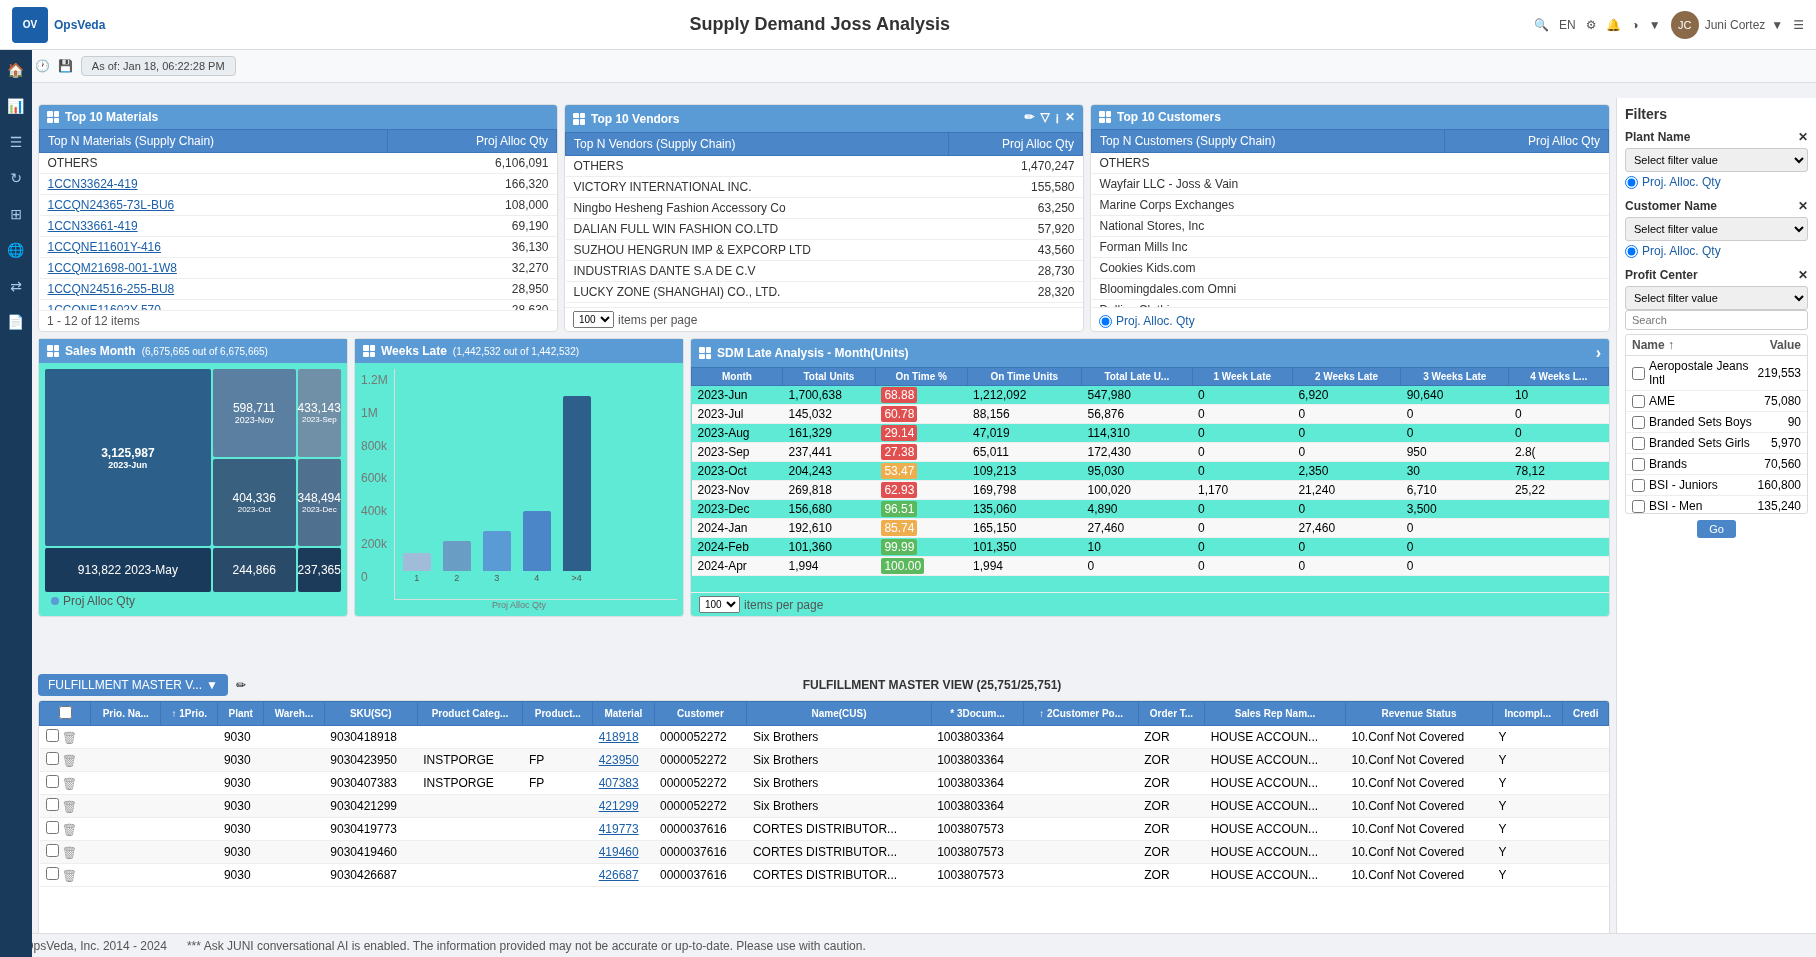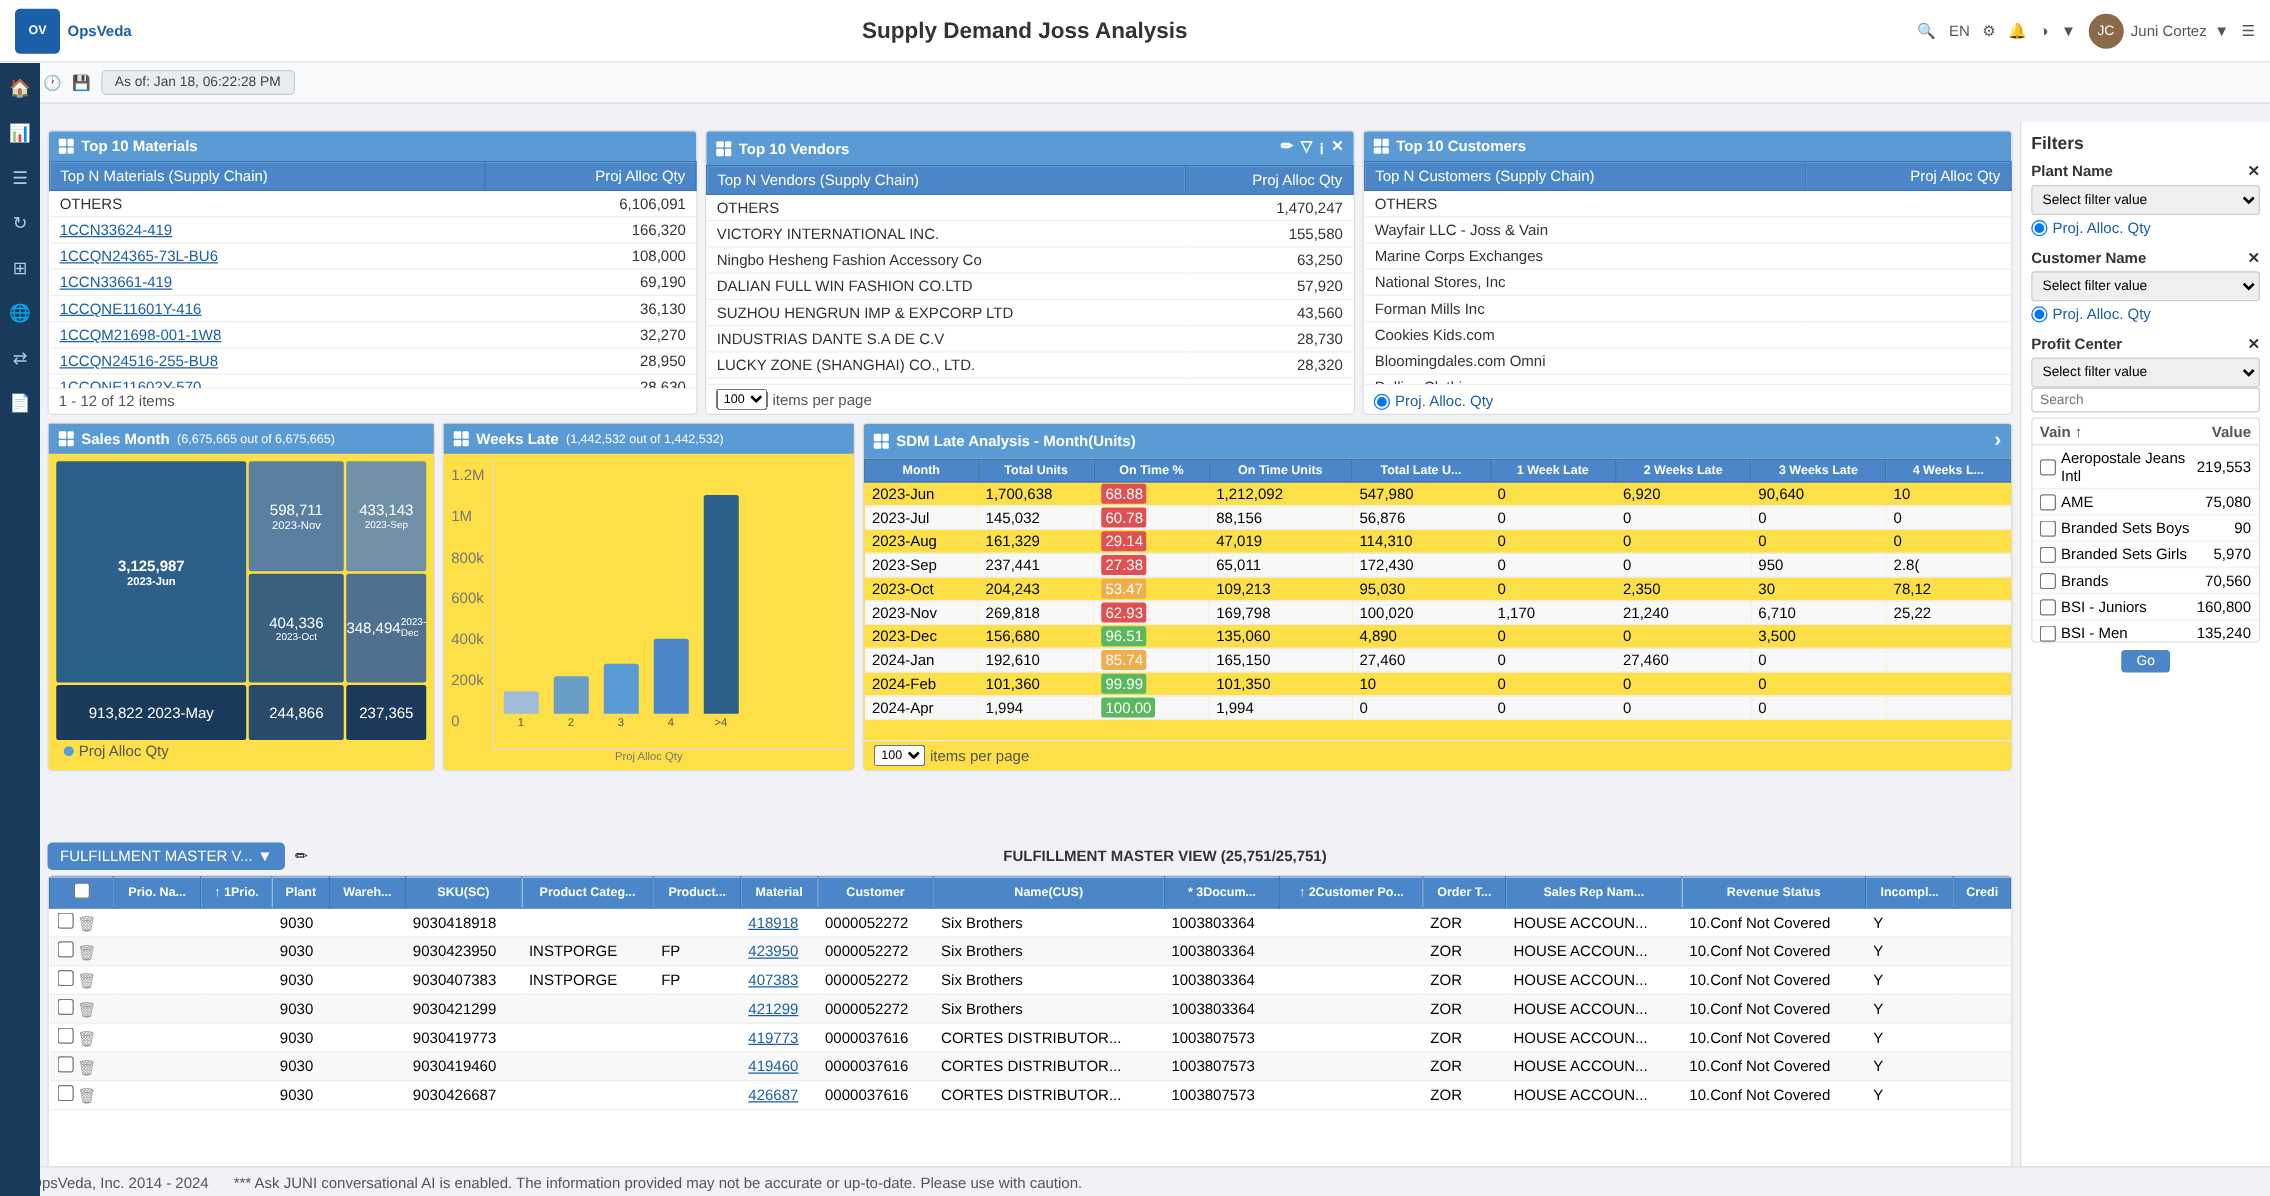--- a/index.html
+++ b/index.html
@@ -35,21 +35,21 @@
     .data-table th { background: #4a86c8; color: #fff; padding: 4px 8px; text-align: left; font-weight: normal; border: 1px solid #3a76b8; }
     .data-table td { padding: 3px 8px; border-bottom: 1px solid #eee; color: #333; }
     .data-table .link { color: #1a5fa8; text-decoration: underline; cursor: pointer; }
     .data-table .num { text-align: right; }
     .table-scroll { overflow-y: auto; flex: 1; }
     .pagination { padding: 3px 8px; font-size: 10px; color: #555; border-top: 1px solid #eee; display: flex; align-items: center; gap: 4px; }
     .pagination select { font-size: 10px; padding: 1px; }
 
     
     .chart-panels { display: flex; height: 285px; gap: 6px; padding: 0 6px 6px; }
-    .chart-panel { background: #fde047; border: 1px solid #ddd; border-radius: 4px; display: flex; flex-direction: column; }
+    .chart-panel { background: #5eead4; border: 1px solid #ddd; border-radius: 4px; display: flex; flex-direction: column; }
 
     
     .treemap-container { flex: 1; padding: 6px; display: flex; flex-direction: column; }
 
     
     .bar-chart { flex: 1; padding: 6px; display: flex; flex-direction: column; justify-content: flex-end; }
     .bar-col { display: flex; flex-direction: column; align-items: center; gap: 2px; }
     .bar { background: #4a86c8; border-radius: 2px 2px 0 0; }
     .bar.tall { background: #2c5f8a; }
     .bar-label { font-size: 9px; color: #555; }
@@ -373,21 +373,21 @@
           </div>
           <div style="grid-column:3; grid-row:1; background:#7090a8; color:#fff; display:flex; flex-direction:column; align-items:center; justify-content:center; font-size:9px; border-radius:2px;">
             <span>433,143</span>
             <span style="font-size:8px;">2023-Sep</span>
           </div>
 
           <div style="grid-column:2; grid-row:2; background:#3a6080; color:#fff; display:flex; flex-direction:column; align-items:center; justify-content:center; font-size:9px; border-radius:2px;">
             <span>404,336</span>
             <span style="font-size:8px;">2023-Oct</span>
           </div>
-          <div style="grid-column:3; grid-row:2; background:#507090; color:#fff; display:flex; flex-direction:row; align-items:center; justify-content:center; font-size:9px; border-radius:2px;">
+          <div style="grid-column:3; grid-row:2; background:#507090; color:#fff; display:flex; flex-direction:column; align-items:center; justify-content:center; font-size:9px; border-radius:2px;">
             <span>348,494</span>
             <span style="font-size:8px;">2023-Dec</span>
           </div>
 
           <div style="grid-column:1; grid-row:3; background:#1a3a5c; color:#fff; display:flex; align-items:center; justify-content:center; font-size:10px; border-radius:2px; gap:4px;">
             <span>913,822 2023-May</span>
           </div>
           <div style="grid-column:2; grid-row:3; background:#2a4a6a; color:#fff; display:flex; align-items:center; justify-content:center; font-size:9px; border-radius:2px;">
             <span>244,866</span>
           </div>
@@ -817,21 +817,21 @@
     <div class="filter-label">
       <span>Profit Center</span>
       <span>✕</span>
     </div>
     <select class="filter-select">
       <option>Select filter value</option>
     </select>
     <input class="profit-search" type="text" placeholder="Search" style="">
     <div class="profit-list">
       <div class="profit-col-header">
-        <span>Vain ↑</span>
+        <span>Name ↑</span>
         <span>Value</span>
       </div>
       <div id="profit-items-container">
           <div class="profit-item">
     <div style="display:flex;align-items:center;gap:4px;">
       <input type="checkbox" style="">
       <span>Aeropostale Jeans Intl</span>
     </div>
     <span>219,553</span>
   </div>

